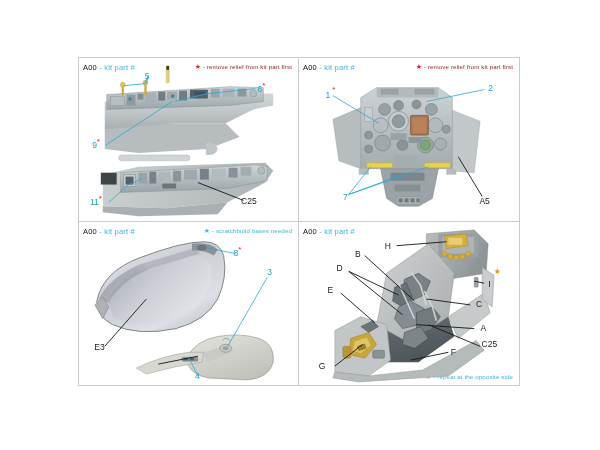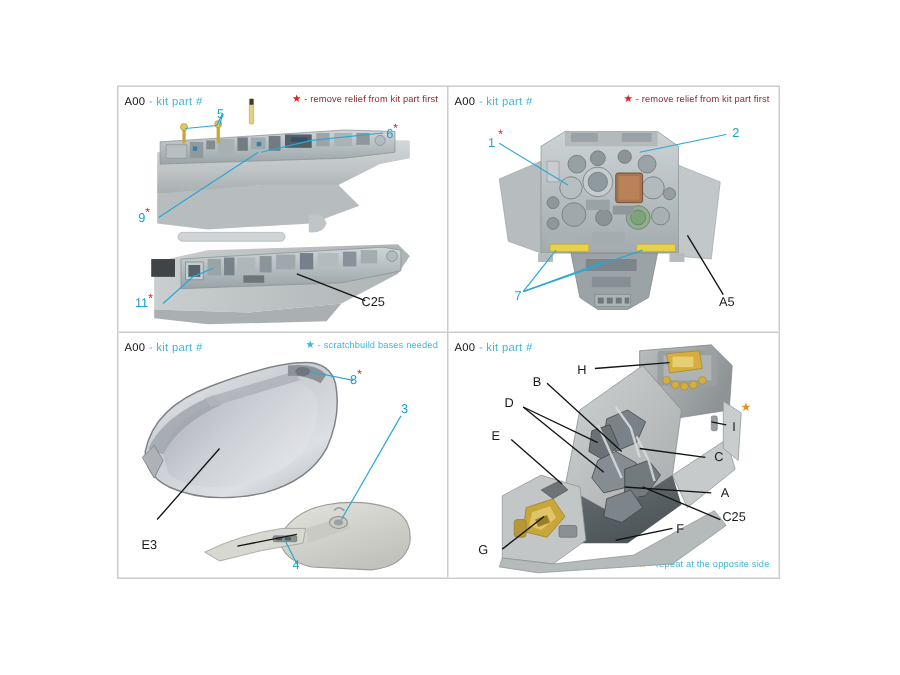--- a/index.html
+++ b/index.html
@@ -331,21 +331,21 @@
       <svg class="leaders" viewBox="0 0 221 165" preserveAspectRatio="none">
         <path class="lead-t" d="M158 32 L128 26"></path>
         <path class="lead-t" d="M190 56 L150 126"></path>
         <path class="lead-k" d="M26 126 L68 78"></path>
         <path class="lead-k" d="M80 144 L120 136"></path>
         <path class="lead-t" d="M120 156 L112 140"></path>
       </svg>
 
       <div class="lbl teal" style="left:70.5%;top:14.5%;"><span>8</span><span class="ast">*</span></div>
       <div class="lbl teal" style="left:86%;top:28%;"><span>3</span></div>
-      <div class="lbl black" style="left:7%;top:74%;margin-top:16px;"><span>E3</span></div>
+      <div class="lbl black" style="left:7%;top:74%;"><span>E3</span></div>
       <div class="lbl black" style="left:28%;top:85.5%;margin-top:36px;"><span>A4</span></div>
       <div class="lbl teal" style="left:53%;top:92%;"><span>4</span></div>
     </div>
   </div>
 
   <div class="panel p-br">
 
     <div class="hdr">
       <span class="kp">A00</span>
       <span class="kt">- kit part #</span>

